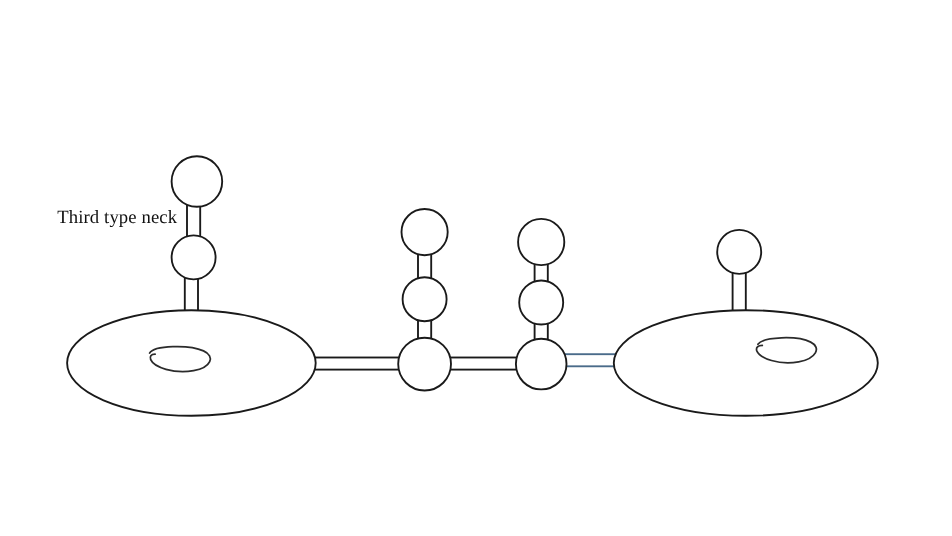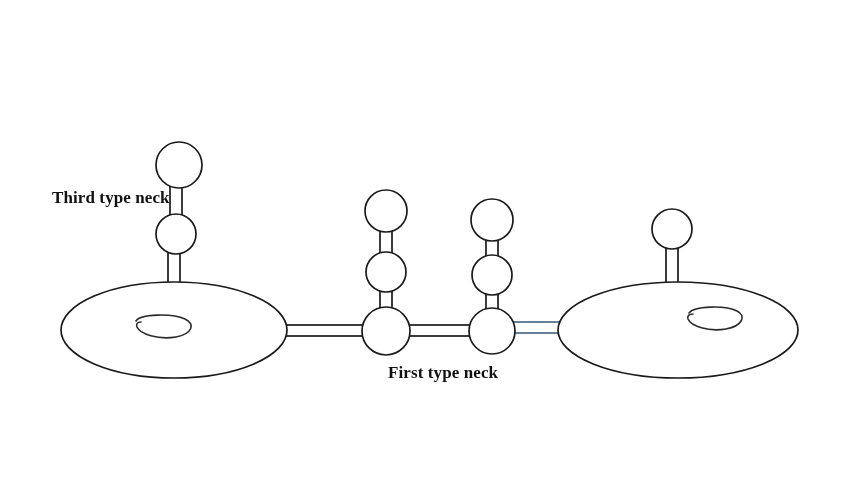--- a/index.html
+++ b/index.html
@@ -11,21 +11,20 @@
     width: 865px;
     height: 487px;
     overflow: hidden;
     font-family: "Liberation Serif", "DejaVu Serif", serif;
   }
   #canvas-wrap {
     position: relative;
     width: 865px;
     height: 432px;
     background: #ffffff;
-    font-weight: bold;
   }
   svg#diagram {
     position: absolute;
     top: 0;
     left: 0;
     width: 865px;
     height: 487px;
     display: block;
   }
   .shape-outline {
@@ -121,15 +120,14 @@
       <ellipse class="shape-outline" cx="678" cy="330" rx="120" ry="48"></ellipse>
       <path class="pore-outline" d="M 689 313 C 694 306 725 305 737 311 C 747 316 742 326 726 329
                C 708 332 691 326 688 319 C 687 316 689 314 693 314"></path>
     </g>
 
   </svg>
 
   <div class="diagram-label" id="label-third">Third type neck</div>
 
 
-  <div class="diagram-label" id="label-first">First type neck</div>
 
 </div>
 
 </body></html>

